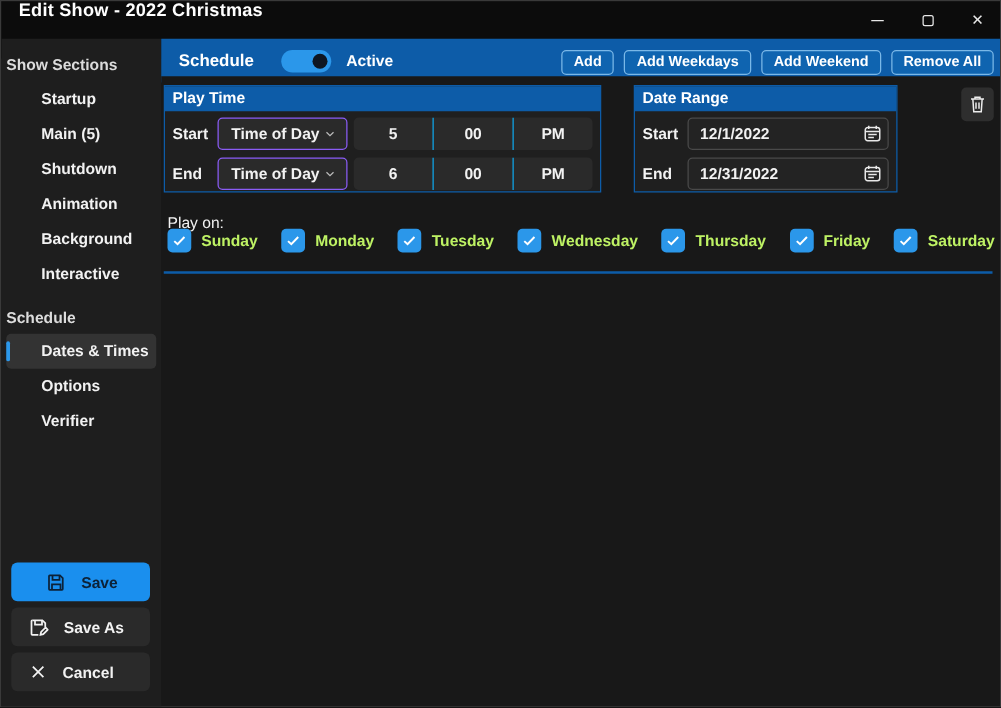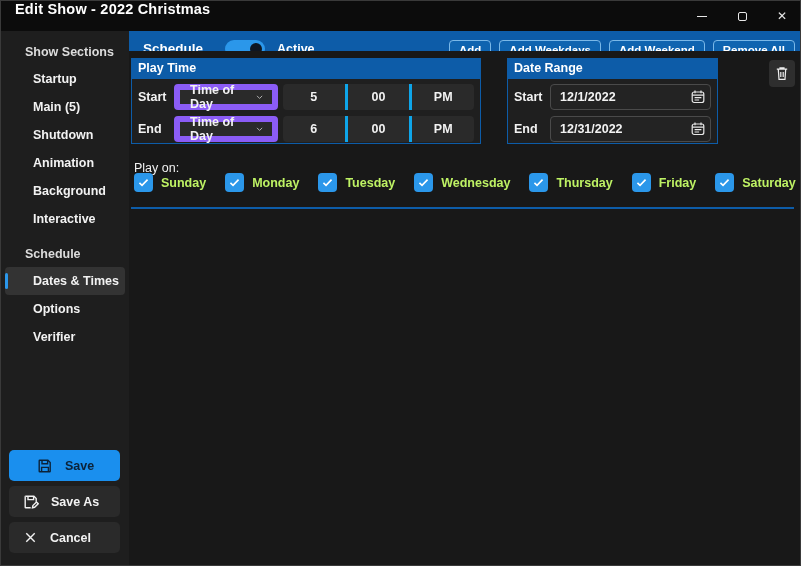--- a/index.html
+++ b/index.html
@@ -14,52 +14,52 @@
   .titlebar { position:absolute; left:0; top:0; width:801px; height:46px; background:#0c0c0c; display:flex; align-items:flex-start; }
   .title { font-size:14.5px; font-weight:bold; color:#fff; padding-left:14px; letter-spacing:.2px; }
   .win-controls { position:absolute; right:0; top:0; height:30px; display:flex; }
   .win-btn { width:40px; height:30px; display:flex; align-items:center; justify-content:center; color:#e8e8e8; cursor:default; }
   .min-glyph { display:block; width:10px; height:1px; background:#e8e8e8; }
   .max-glyph { display:block; width:9px; height:9px; border:1px solid #e8e8e8; border-radius:2px; }
   .close-glyph { font-size:12px; line-height:1; }
 
   
   .sidebar { position:absolute; left:0; top:30px; width:128px; height:536px; background:#1e1e1e; }
-  .side-header { font-size:12.5px; font-weight:bold; color:#dcdcdc; padding:14px 0 6px 24px; }
+  .side-header { font-size:12.5px; font-weight:bold; color:#dcdcdc; padding:14px 0 6px 4px; }
   .side-item { position:relative; font-size:12.5px; font-weight:600; color:#f2f2f2; padding:7px 0 7px 28px; margin:0 4px; border-radius:4px; }
   .side-item.selected { background:#333333; }
   .side-item.selected::before { content:""; position:absolute; left:0; top:50%; transform:translateY(-50%); width:3px; height:16px; border-radius:2px; background:#2b97ea; }
   .side-actions { position:absolute; left:8px; right:9px; bottom:14px; display:flex; flex-direction:column; gap:5px; }
   .side-btn { height:31px; border-radius:5px; background:#2a2a2a; color:#f2f2f2; display:flex; align-items:center; font-size:12.5px; font-weight:600; padding-left:14px; gap:12px; border:none; cursor:pointer; }
   .side-btn.primary { background:#1a8fee; color:#0c2238;padding-left:28px; }
   .side-btn.primary svg { stroke:#0c2238; }
   .side-btn svg { stroke:#f2f2f2; }
 
   
   .schedulebar { position:absolute; left:128px; top:30px; width:673px; height:35px; background:#0d5ca8; display:flex; align-items:center; }
   .schedule-title { font-size:13.5px; font-weight:bold; color:#fff; margin-left:14px; }
   .toggle { width:40px; height:18px; border-radius:9px; background:#2b97ea; position:relative; margin-left:22px; cursor:pointer; }
   .toggle-knob { position:absolute; right:3px; top:3px; width:12px; height:12px; border-radius:50%; background:#0e1622; }
   .toggle-label { font-size:12.5px; font-weight:600; color:#fff; margin-left:12px; }
   .bar-buttons { position:absolute; right:7px; top:1px; height:35px; display:flex; align-items:center; gap:8px; }
   .bar-btn { background:#0f64b0; border:1px solid #7ab8e8; border-radius:4px; color:#fff; font-size:11.5px; font-weight:bold; padding:3px 9px; font-family:"Liberation Sans",sans-serif; cursor:pointer; }
 
   
-  .main { position:absolute; left:128px; top:50px; width:673px; height:501px; background:#181818; }
+  .main { position:absolute; left:128px; top:60px; width:673px; height:501px; background:#181818; }
   .panel { position:absolute; top:7px; border:1px solid #0d5ca8; background:#1f1f1f; height:86px; }
   .panel-header { height:20px; background:#0d5ca8; color:#fff; font-size:12.5px; font-weight:bold; padding:2px 0 0 6px; }
   .panel-body { padding:5px 6px; display:flex; flex-direction:column; gap:6px; }
   .prow { display:flex; align-items:center; height:26px; }
   .prow-label { width:36px; font-size:12.5px; font-weight:600; color:#f2f2f2; }
 
   #playtime-panel { left:2px; width:350px; }
-  .dropdown { width:104px; height:26px; background:#2a2a2a; border:6px solid #8b5cf6; border-radius:4px; display:flex; align-items:center; justify-content:space-between; padding:0 8px 0 10px; font-size:12.5px; font-weight:600; color:#f2f2f2; cursor:pointer; }
+  .dropdown { width:104px; height:26px; background:#2a2a2a; border:1px solid #8b5cf6; border-radius:4px; display:flex; align-items:center; justify-content:space-between; padding:0 8px 0 10px; font-size:12.5px; font-weight:600; color:#f2f2f2; cursor:pointer; }
   .time-group { margin-left:5px; flex:1; height:26px; background:#2a2a2a; border-radius:4px; display:flex; overflow:hidden; }
   .time-cell { flex:1; display:flex; align-items:center; justify-content:center; font-size:12.5px; font-weight:600; color:#f2f2f2; cursor:pointer; }
-  .time-cell + .time-cell { border-left:3px solid #0ea5e9; }
+  .time-cell + .time-cell { border-left:1px solid #0ea5e9; }
 
   #daterange-panel { left:378px; width:211px; }
   .date-input-wrap { position:relative; flex:1; }
   .date-input { width:100%; height:26px; background:#232323; border:1px solid #4a4a4a; border-radius:4px; color:#f2f2f2; font-size:12.5px; font-weight:600; padding:0 26px 0 9px; font-family:"Liberation Sans",sans-serif; }
   .cal-btn { position:absolute; right:5px; top:5px; width:16px; height:16px; background:none; border:none; padding:0; cursor:pointer; }
 
   .trash-btn { position:absolute; left:640px; top:9px; width:26px; height:27px; background:#2e2e2e; border:none; border-radius:4px; display:flex; align-items:center; justify-content:center; cursor:pointer; }
 
   .playon-label { position:absolute; left:5px; top:100px; font-size:12.5px; color:#f2f2f2;margin-top:10px; }
   .days-row { position:absolute; left:5px; top:122px; display:flex; align-items:center; gap:19px; }

